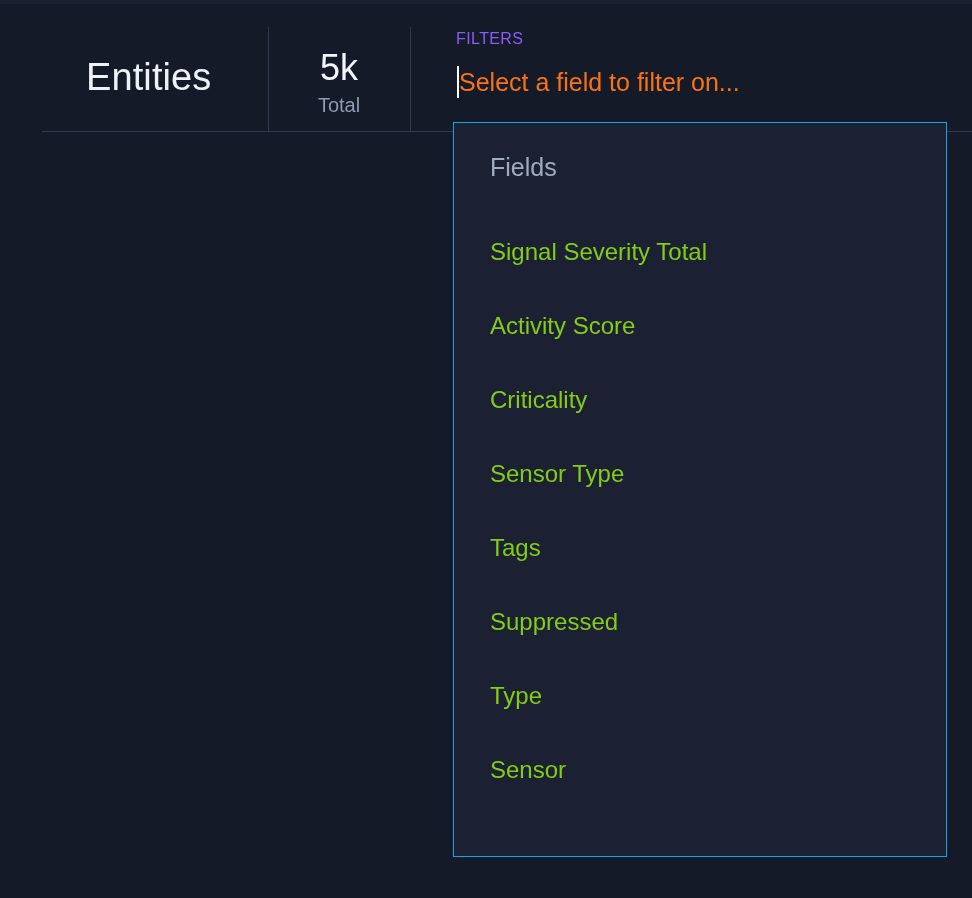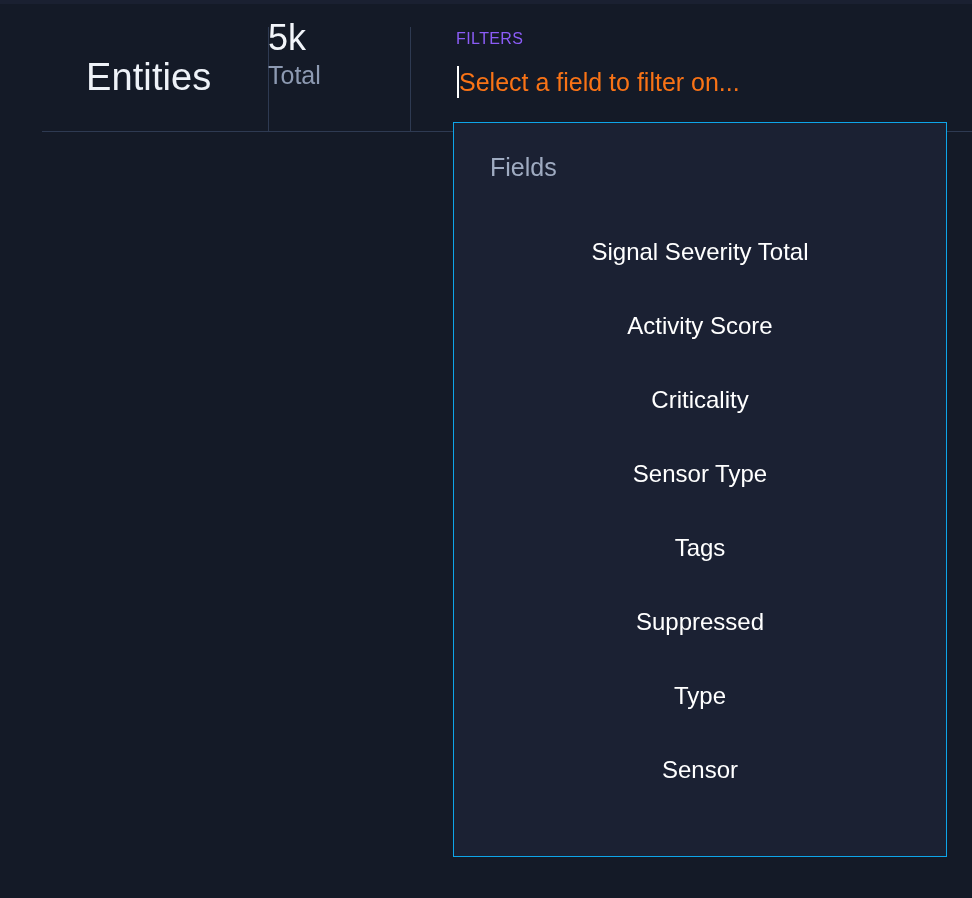--- a/index.html
+++ b/index.html
@@ -65,32 +65,32 @@
     font-weight: 300;
     color: #eef2f8;
     letter-spacing: 0.1px;
     line-height: 44px;
     white-space: nowrap;
   }
 
   .stat {
     position: absolute;
     left: 268px;
-    top: 12px;
+    top: 42px;
     width: 142px;
-    text-align: left;
+    text-align: center;
   }
   .stat-value {
     font-size: 36px;
     font-weight: 300;
     color: #f2f5fa;
     line-height: 44px;
   }
   .stat-label {
-    font-size: 25px;
+    font-size: 20px;
     font-weight: 400;
     color: #8d9ab2;
     line-height: 26px;
     margin-top: 2px;
   }
 
   
   .filters {
     position: absolute;
     left: 456px;
@@ -155,27 +155,26 @@
     left: 0;
     top: 92px;
     width: 100%;
     list-style: none;
   }
   .field-item {
     height: 74px;
     padding: 0 36px;
     display: flex;
     align-items: center;
-    color: #ffffff;
+    color: #84cc16;
     font-size: 24px;
     font-weight: 300;
     line-height: 30px;
     cursor: default;
     white-space: nowrap;
-    justify-content: center;
   }
 </style>
 </head>
 <body>
 
 <div id="app">
 
   <div class="top-strip"></div>
 
   <div class="header">

